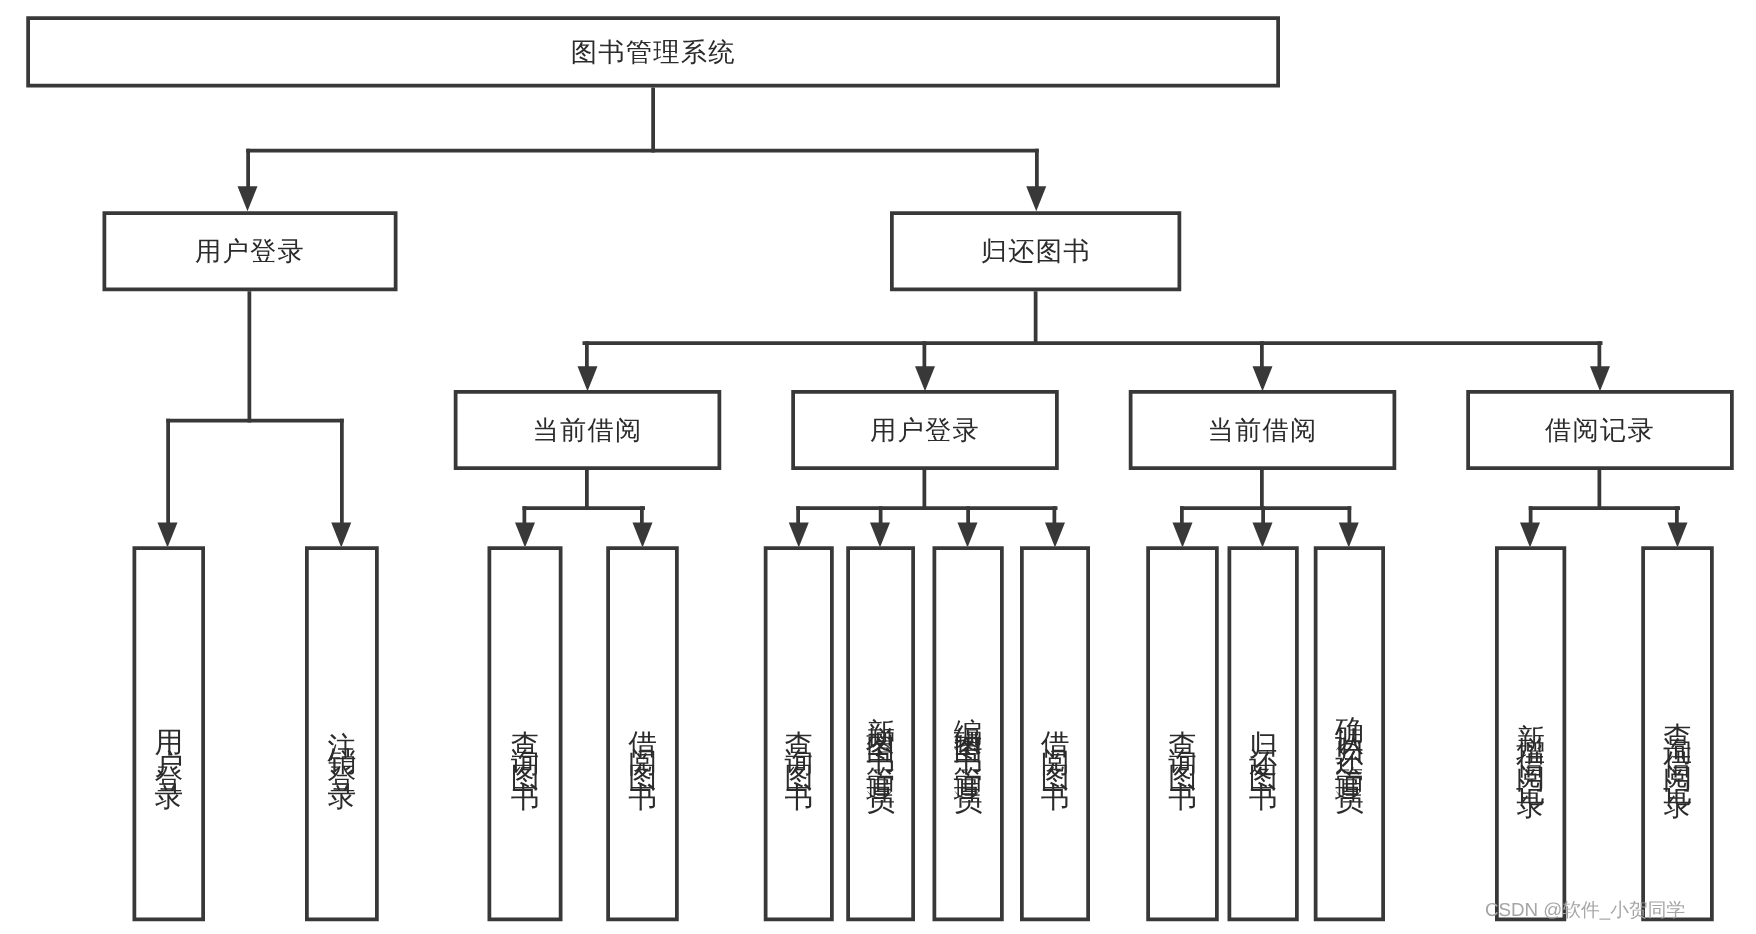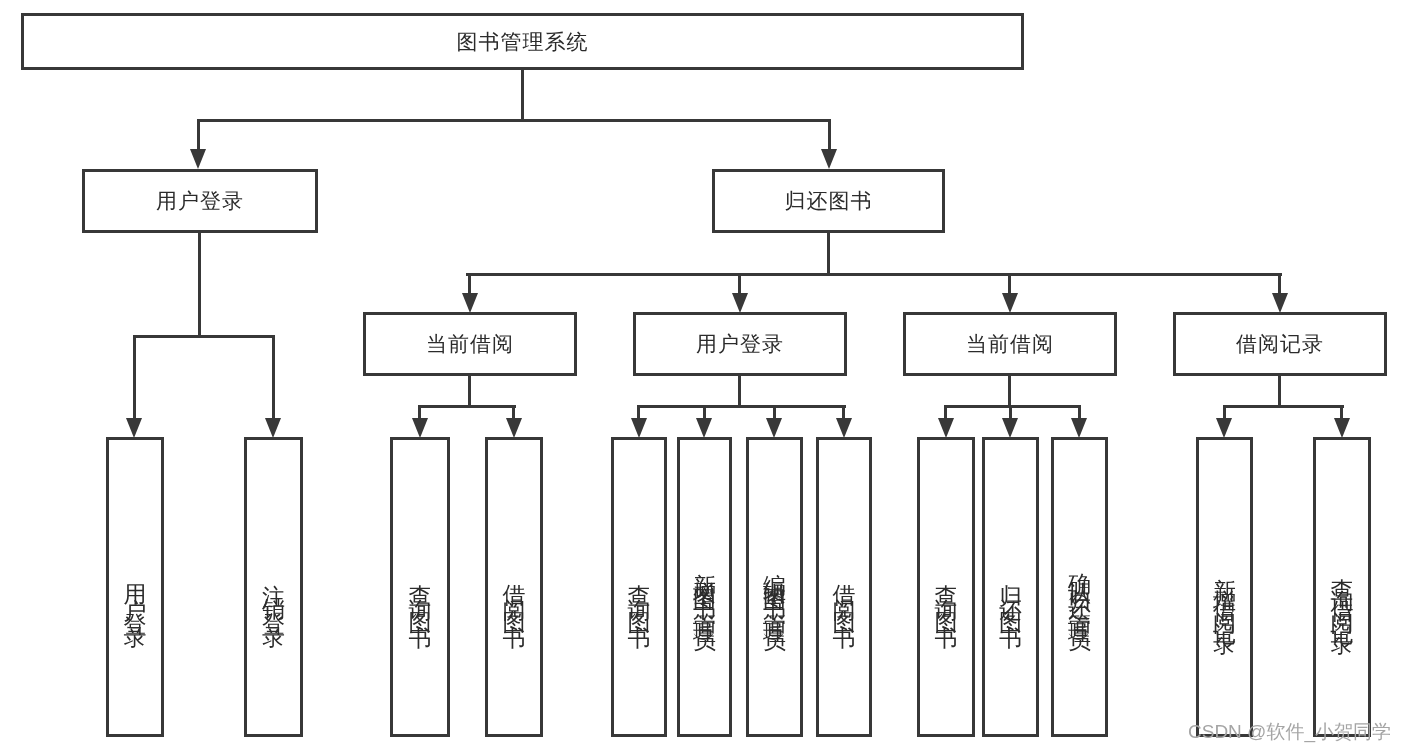--- a/index.html
+++ b/index.html
@@ -42,21 +42,21 @@
   .arrow {
     position: absolute;
     width: 0; height: 0;
     border-left: 8px solid transparent;
     border-right: 8px solid transparent;
     border-top: 20px solid var(--line);
   }
   .watermark {
     position: absolute;
     left: 1188px; top: 719px;
-    font-size: 19px;
+    font-size: 15px;
     color: var(--wm);
     z-index: 10;
     white-space: nowrap;
   }
 </style>
 </head>
 <body>
 
 <div id="stage">
 

